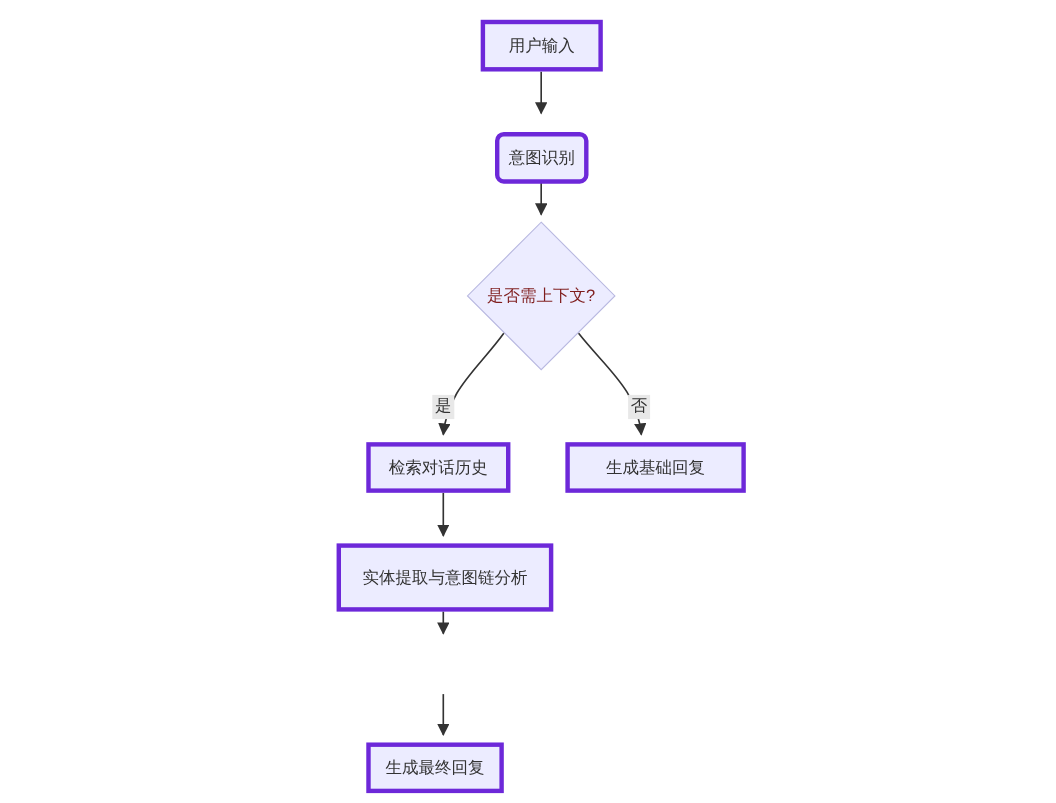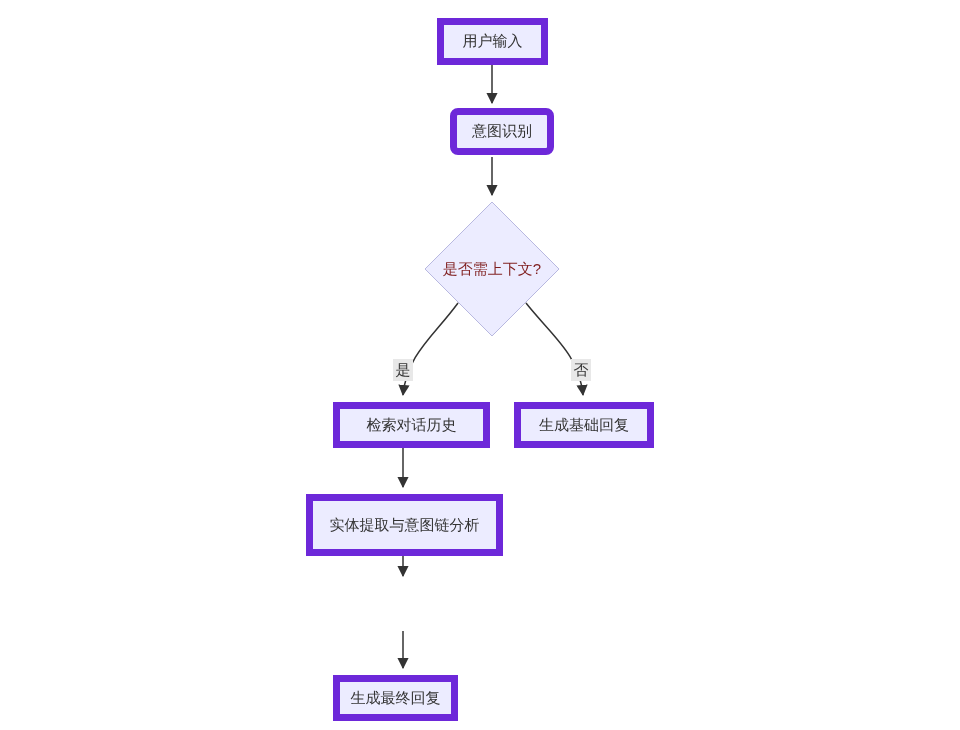--- a/index.html
+++ b/index.html
@@ -19,21 +19,21 @@
     position: absolute;
     left: 0;
     top: 0;
     width: 960px;
     height: 730px;
   }
   .node {
     position: absolute;
     box-sizing: border-box;
     background: #ececff;
-    border: 7px solid #6d28d9;
+    border: 4px solid #6d28d9;
     color: #333333;
     font-size: 15px;
     display: flex;
     align-items: center;
     justify-content: center;
     text-align: center;
     white-space: nowrap;
   }
   .node.rounded { border-radius: 8px; }
   .diamond-label {
@@ -75,27 +75,27 @@
     <path d="M492,157 L492,195" stroke="#333333" stroke-width="1.5" fill="none" marker-end="url(#arrow)"></path>
     <path d="M458,303 C434,336 407,354 403,395" stroke="#333333" stroke-width="1.5" fill="none" marker-end="url(#arrow)"></path>
     <path d="M526,303 C552,336 579,354 583,395" stroke="#333333" stroke-width="1.5" fill="none" marker-end="url(#arrow)"></path>
     <path d="M403,448 L403,487" stroke="#333333" stroke-width="1.5" fill="none" marker-end="url(#arrow)"></path>
     <path d="M403,540 L403,576" stroke="#333333" stroke-width="1.5" fill="none" marker-end="url(#arrow)"></path>
     <path d="M403,631 L403,668" stroke="#333333" stroke-width="1.5" fill="none" marker-end="url(#arrow)"></path>
   </svg>
 
   <div class="node" style="left:437px; top:18px; width:111px; height:47px;">用户输入</div>
 
-  <div class="node rounded" style="left:450px; top:108px; width:104px; height:47px;">意图识别</div>
+  <div class="node rounded" style="left:450px; top:120px; width:85px; height:47px;">意图识别</div>
 
   <div class="diamond-label" style="left:417px; top:256px; width:150px; height:26px;">是否需上下文?</div>
 
-  <div class="node" style="left:333px; top:402px; width:157px; height:46px;">检索对话历史</div>
+  <div class="node" style="left:333px; top:402px; width:131px; height:46px;">检索对话历史</div>
 
-  <div class="node" style="left:514px; top:402px; width:140px; height:46px;">生成基础回复</div>
+  <div class="node" style="left:514px; top:402px; width:164px; height:46px;">生成基础回复</div>
 
   <div class="node" style="left:306px; top:494px; width:197px; height:62px;">实体提取与意图链分析</div>
 
 
   <div class="node" style="left:333px; top:675px; width:125px; height:46px;">生成最终回复</div>
 
   <div class="edge-label" style="left:393px; top:359px; width:20px; height:22px;">是</div>
 
   <div class="edge-label" style="left:571px; top:359px; width:20px; height:22px;">否</div>
 

